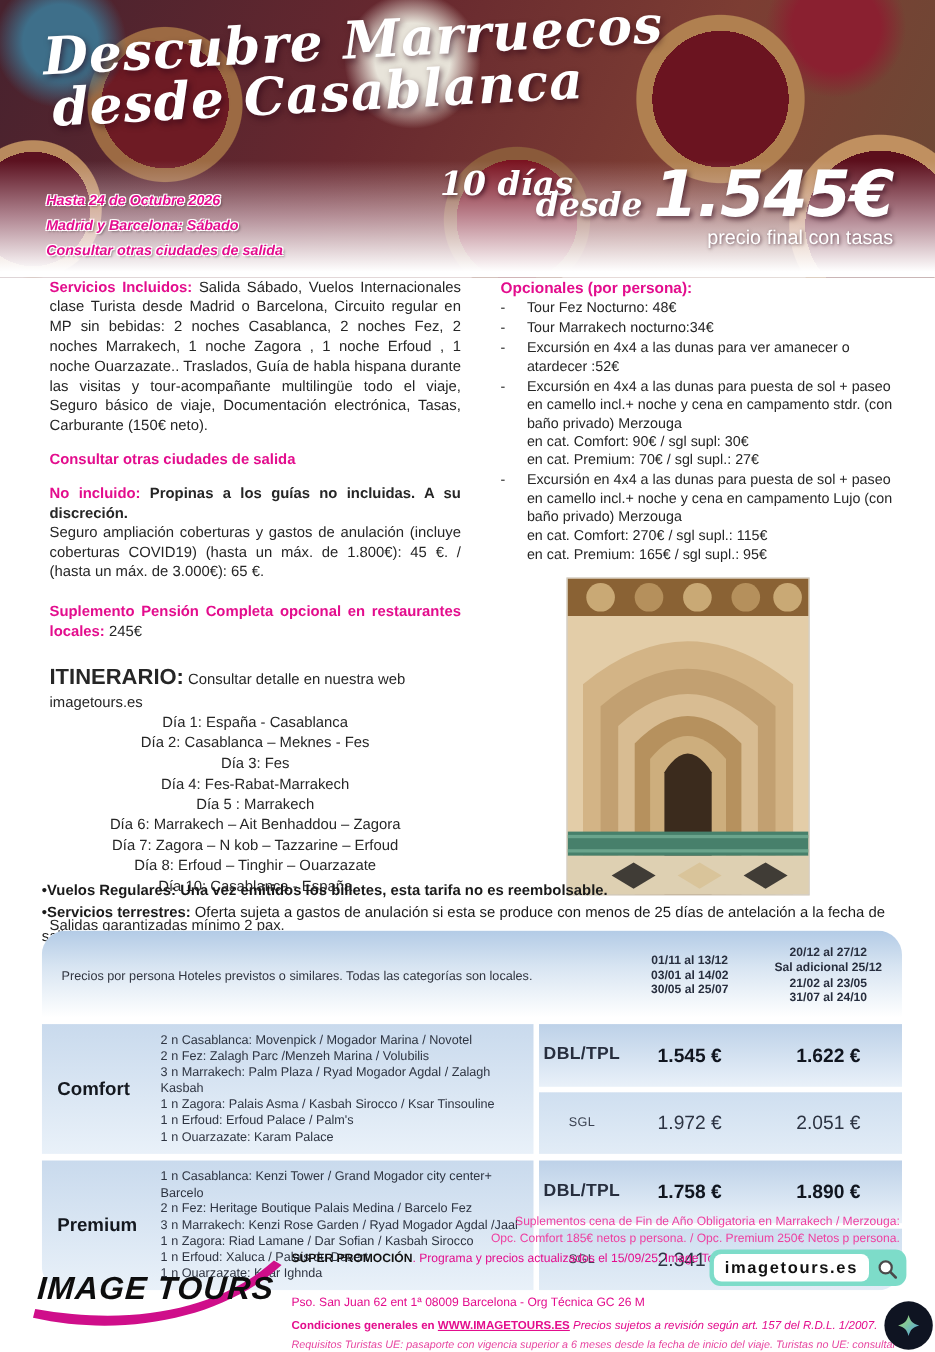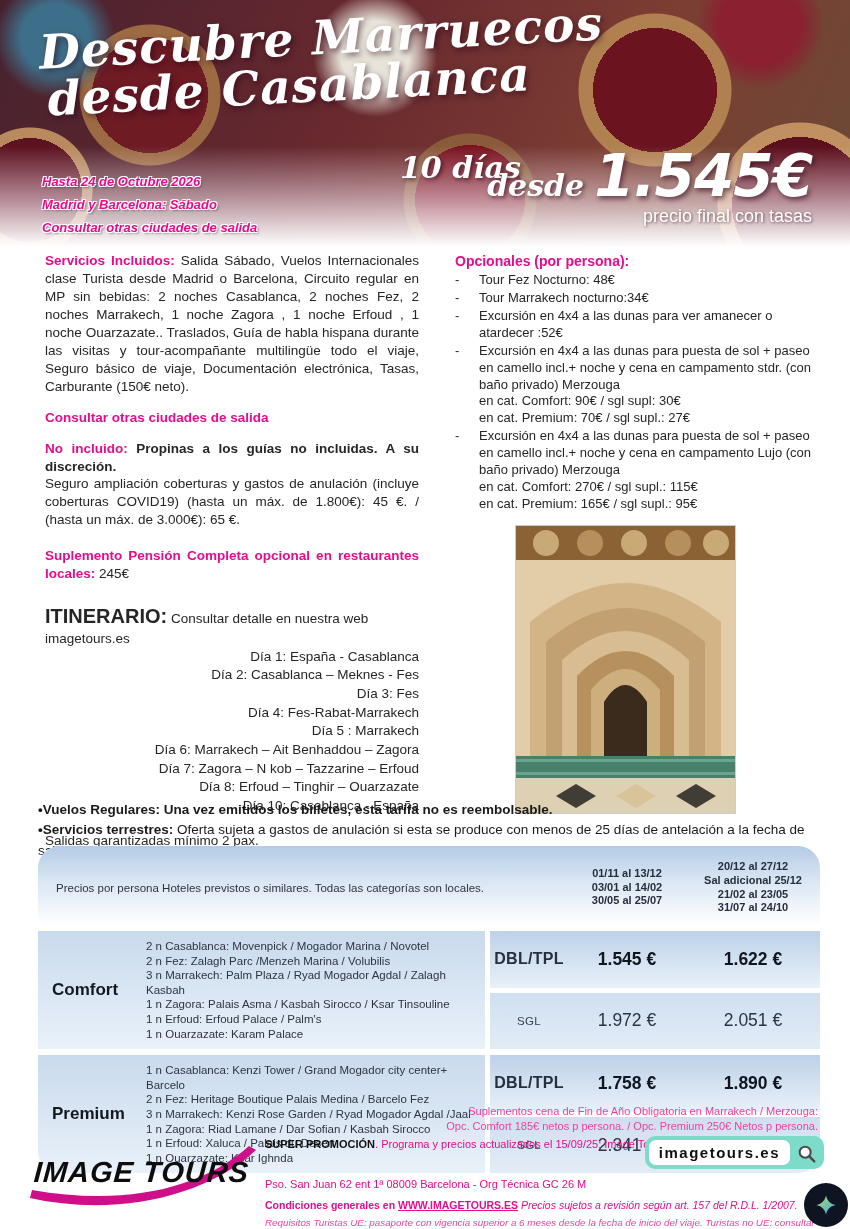--- a/index.html
+++ b/index.html
@@ -43,21 +43,21 @@
   .hero-price .note { font-size:18px; margin-top:-4px; text-shadow:1px 1px 3px rgba(40,0,20,.6); }
 
   
   .col-left { position:absolute; top:252px; left:45px; width:374px; font-size:13.5px; line-height:1.33; color:#262626; text-align:justify; }
   .col-right { position:absolute; top:252px; left:455px; width:366px; font-size:13px; line-height:1.3; color:#262626; }
   .magenta { color:#e30d8d; font-weight:bold; }
   .preline { white-space:pre-line; }
   .col-left p { margin-bottom:13px; }
   .heading-gap { margin:4px 0 13px; }
   .itin-head { font-size:20px; }
-  .itin-days div { line-height:1.38; text-align:right; }
+  .itin-days div { line-height:1.38; text-align:center; }
   .salidas { margin-top:17px; text-align:left; }
 
   .opc-list { margin-top:2px; }
   .opc-item { display:flex; margin-bottom:1px; }
   .opc-dash { width:24px; flex:0 0 24px; }
   .opc-dash::before { content:"-"; }
   .opc-text { flex:1; }
 
   
   .photo { margin:12px 0 0 60px; width:221px; height:289px; border:1px solid #cccccc; background:#e6d2b1; }

